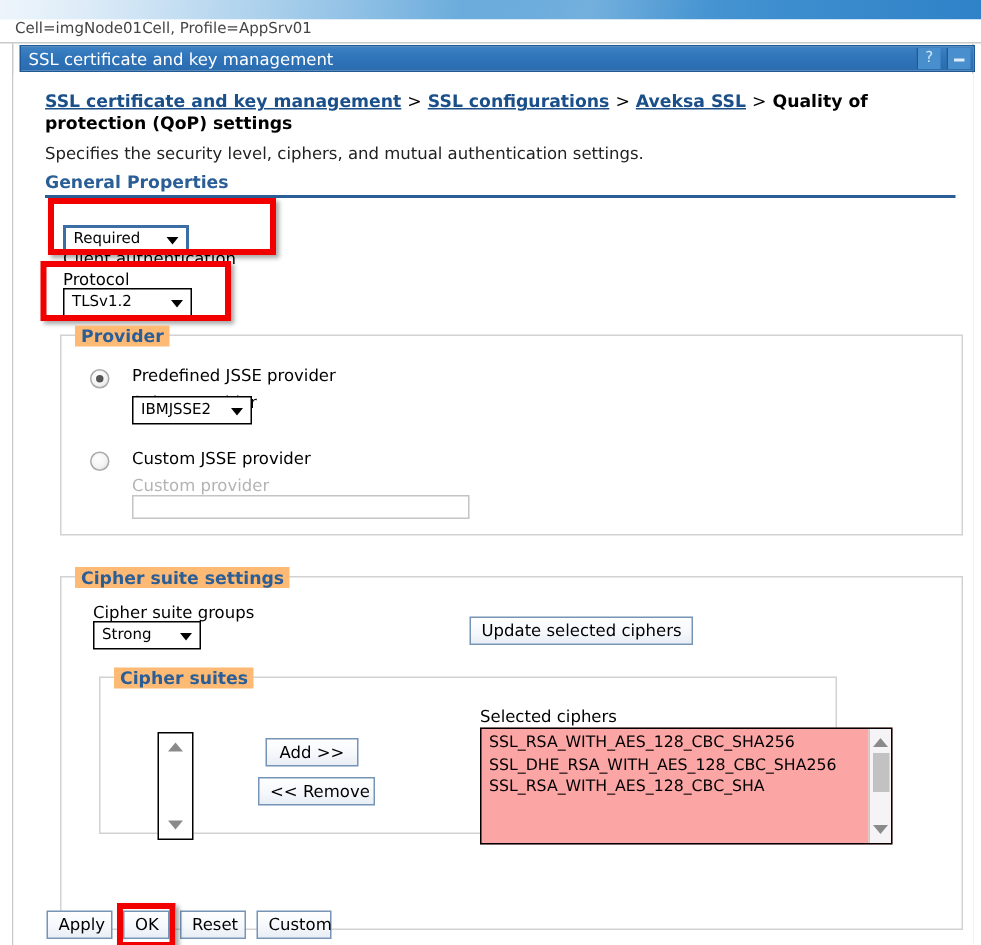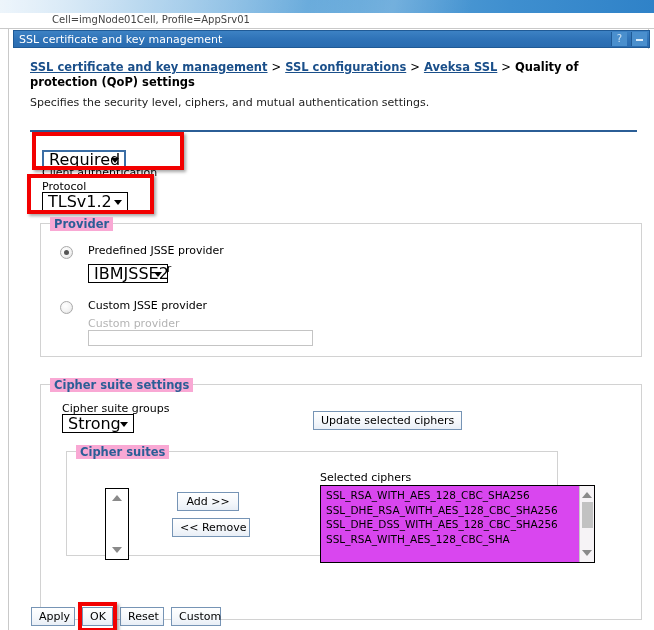--- a/index.html
+++ b/index.html
@@ -39,21 +39,20 @@
     width: 654px; height: 15px;
     background: #ffffff;
     border-bottom: 1px solid #c9c9c9;
   }
   #cell-bar .cell-text {
     position: absolute;
     left: 10px; top: 1px;
     font-size: 10px;
     color: #444444;
     white-space: nowrap;
-    margin-left: 42px;
   }
 
   
   #left-rule {
     position: absolute;
     left: 8px; top: 29px;
     width: 1px; height: 601px;
     background: #c9c9c9;
   }
   #right-rule {
@@ -152,21 +151,21 @@
     color: #000000;
     white-space: nowrap;
   }
   .fake-select {
     position: relative;
     display: inline-block;
     background: #ffffff;
     border: 1px solid #000000;
     box-sizing: border-box;
     height: 19px;
-    font-size: 16px;
+    font-size: 10px;
     line-height: 17px;
     color: #000;
     padding-left: 5px;
     cursor: default;
   }
   .fake-select.focused { border: 2px solid #3b6ea5; line-height: 15px; }
   .fake-select .arrow {
     position: absolute;
     right: 5px; top: 50%;
     margin-top: -2px;
@@ -204,21 +203,21 @@
   
   .ws-fieldset {
     position: absolute;
     border: 1px solid #d2d2d2;
     box-sizing: border-box;
     background: #ffffff;
   }
   .ws-legend {
     position: absolute;
     top: -7px; left: 9px;
-    background: #f9a8d4;
+    background: #fdba74;
     padding: 0 4px;
     font-size: 11.5px;
     font-weight: bold;
     color: #2b5e96;
     white-space: nowrap;
   }
 
   #provider-fs { left: 31px; top: 174px; width: 602px; height: 134px; }
   #cipher-settings-fs { left: 31px; top: 335px; width: 602px; height: 236px; }
   #cipher-suites-fs { left: 25px; top: 66px; width: 492px; height: 105px; padding-left: 12px; }
@@ -304,21 +303,21 @@
   .sb-arrow-down { bottom: 6px; border-top: 6px solid #8a8a8a; }
 
   #add-btn { position: absolute; left: 110px; top: 40px; width: 62px; text-align: center; }
   #remove-btn { position: absolute; left: 105px; top: 66px; width: 78px; text-align: center; }
 
   #selected-label { position: absolute; left: 253px; top: 19px; }
   #selected-listbox {
     position: absolute;
     left: 253px; top: 33px;
     width: 275px; height: 78px;
-    background: #d946ef;
+    background: #fca5a5;
     border: 1px solid #000000;
     box-sizing: border-box;
     overflow: hidden;
   }
   #selected-listbox .lb-items {
     position: absolute;
     left: 5px; top: 2px;
     width: 250px;
   }
   #selected-listbox .lb-item {
@@ -380,20 +379,21 @@
     <span class="sep">&gt;</span>
     <a href="#">SSL configurations</a>
     <span class="sep">&gt;</span>
     <a href="#">Aveksa SSL</a>
     <span class="sep">&gt;</span>
     <span>Quality of protection (QoP) settings</span>
   </div>
 
   <div id="page-desc">Specifies the security level, ciphers, and mutual authentication settings.</div>
 
+  <div id="gen-props">General Properties</div>
   <div id="gen-props-rule"></div>
 
   <div class="field-label" id="client-auth-label">Client authentication</div>
   <div class="fake-select focused" id="client-auth-select">
     <span>Required</span>
     <span class="arrow"></span>
   </div>
   <div class="redbox" id="redbox-client"></div>
 
   <div class="field-label" id="protocol-label">Protocol</div>
@@ -443,21 +443,20 @@
 
       <button class="ws-button" id="add-btn">Add &gt;&gt;</button>
       <button class="ws-button" id="remove-btn">&lt;&lt; Remove</button>
 
       <span class="radio-label" id="selected-label">Selected ciphers</span>
 
       <div id="selected-listbox">
         <div class="lb-items">
             <div class="lb-item">SSL_RSA_WITH_AES_128_CBC_SHA256</div>
             <div class="lb-item">SSL_DHE_RSA_WITH_AES_128_CBC_SHA256</div>
-            <div class="lb-item">SSL_DHE_DSS_WITH_AES_128_CBC_SHA256</div>
             <div class="lb-item">SSL_RSA_WITH_AES_128_CBC_SHA</div>
           </div>
         <div class="lb-scroll">
           <span class="sb-arrow-up"></span>
           <span class="lb-thumb"></span>
           <span class="sb-arrow-down"></span>
         </div>
       </div>
     </div>
   </div>

